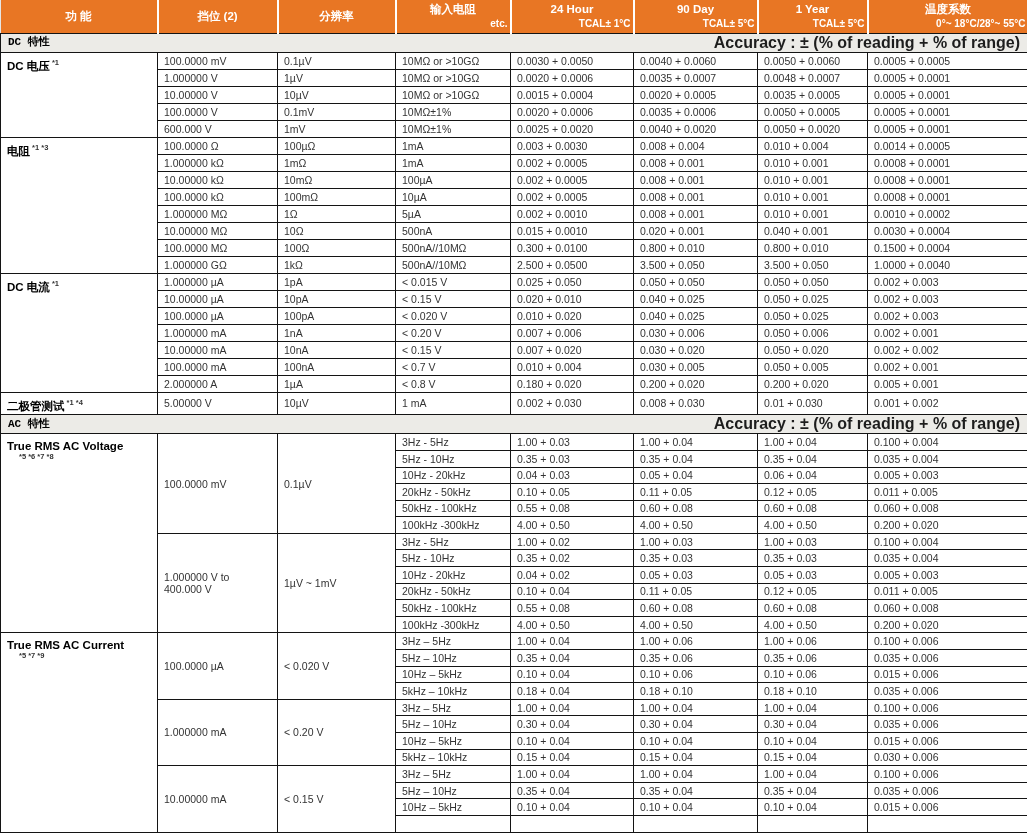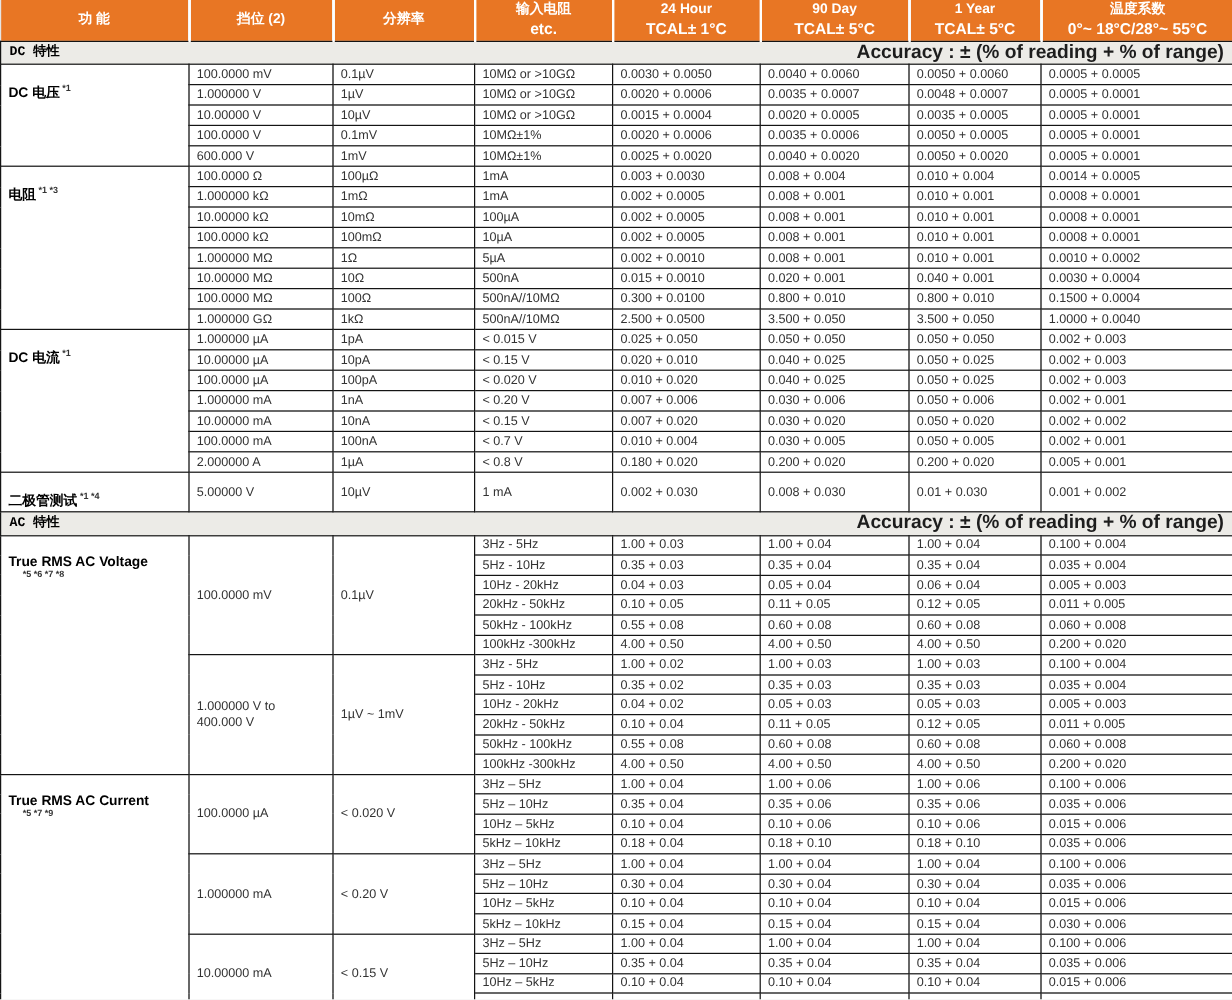--- a/index.html
+++ b/index.html
@@ -9,31 +9,31 @@
     width:1027px; height:833px; overflow:hidden; background:#e5e5e5;
     font-family:"Liberation Sans","DejaVu Sans",sans-serif;
   }
   table.spec{ border-collapse:collapse; table-layout:fixed; width:1027px; }
   thead th{
     background:var(--accent); color:#fff; font-weight:bold; font-size:11.5px;
     line-height:1.3; text-align:center; vertical-align:middle; height:33px;
     border-right:2px solid #fff; padding:1px 2px; overflow:hidden;
   }
   thead th:last-child{ border-right:none; }
-  thead .th-sub{ font-size:13px; }
+  thead .th-sub{ font-size:10px;text-align:right; }
   tbody td{
     border:1px solid var(--grid); background:#fff; color:var(--txt);
     font-size:10.5px; line-height:1.15; padding:1px 6px; vertical-align:middle;
     overflow:hidden; white-space:pre-line;
   }
   tr.dc-row td{ height:17px; }
   tr.ac-row td{ height:16.6px; }
   td.function-cell{
     vertical-align:top; font-weight:bold; color:#000; font-size:11.5px;
-    padding-top:16px; white-space:normal;
+    padding-top:6px; white-space:normal;
   }
   td.function-cell sup{ font-size:7.5px; color:#333; }
   td.function-cell .foot-block{ display:block; font-size:7.5px; font-weight:bold; color:#333; margin-top:-1px;margin-left:12px; }
   tr.section-bar td{
     background:var(--bar-bg); height:15px; padding:0 7px;
     border:1px solid var(--grid); white-space:normal;
   }
   .bar-wrap{ display:flex; justify-content:space-between; align-items:center; height:100%; }
   .bar-title{ font-weight:bold; font-size:11px; color:#000;font-family:Liberation Mono, monospace; }
   .bar-note{ font-size:16px; color:#1d1d1d;font-weight:bold; }

